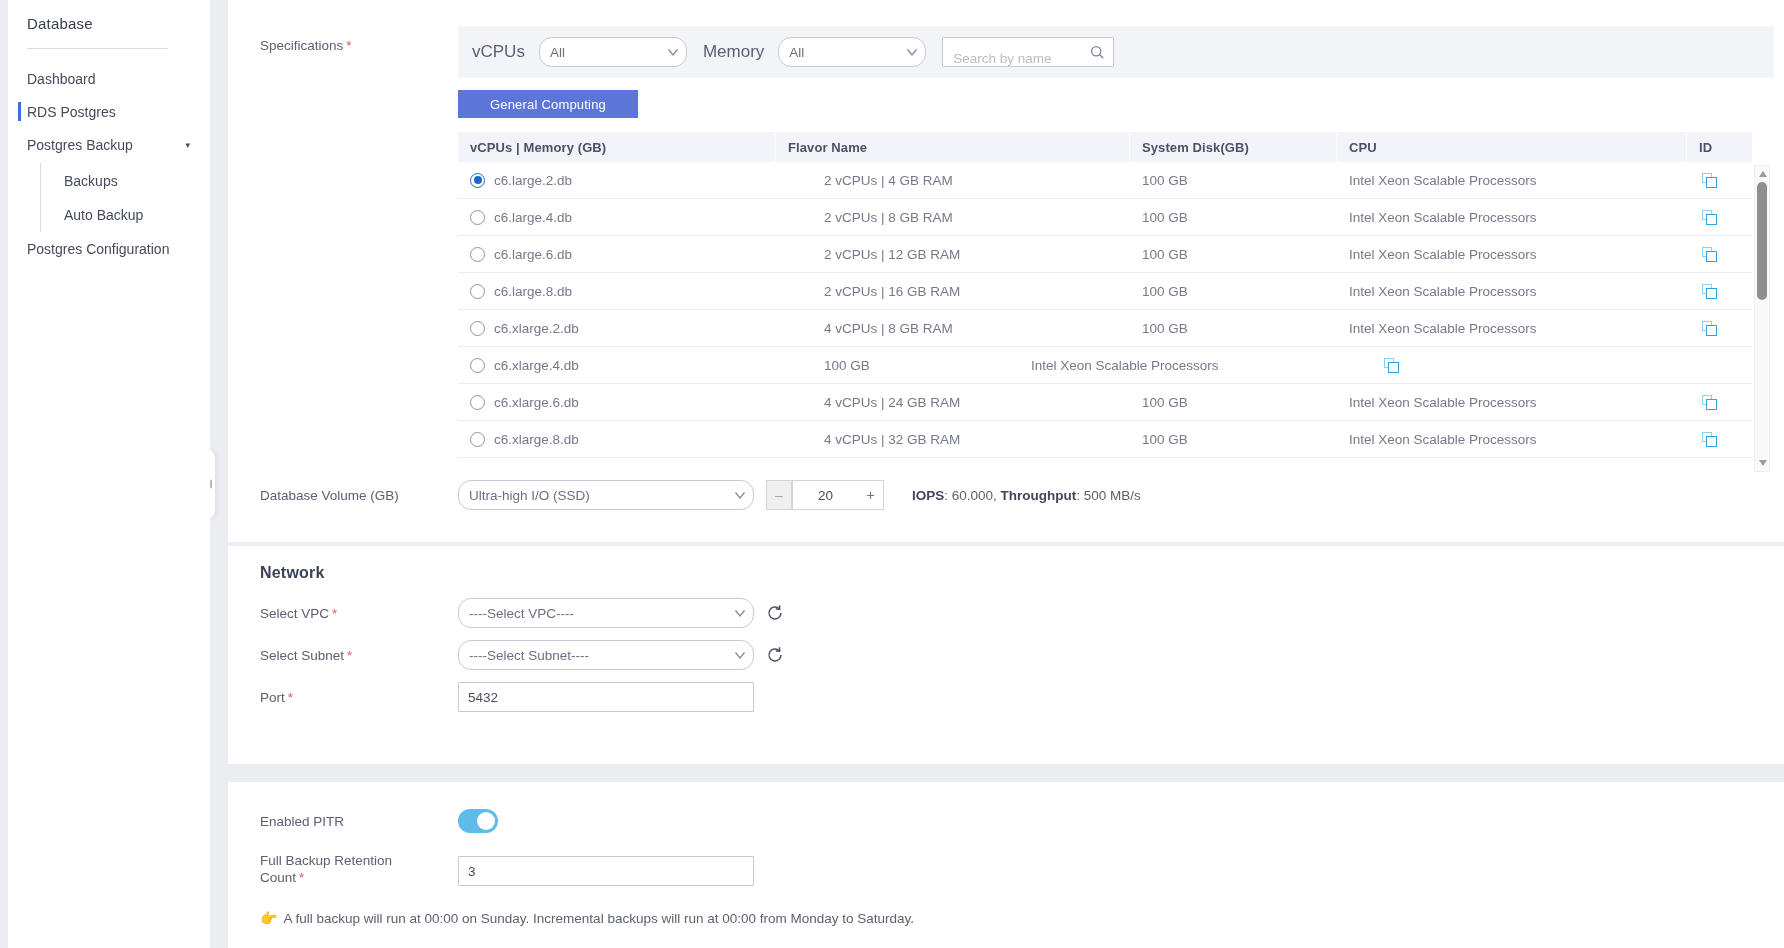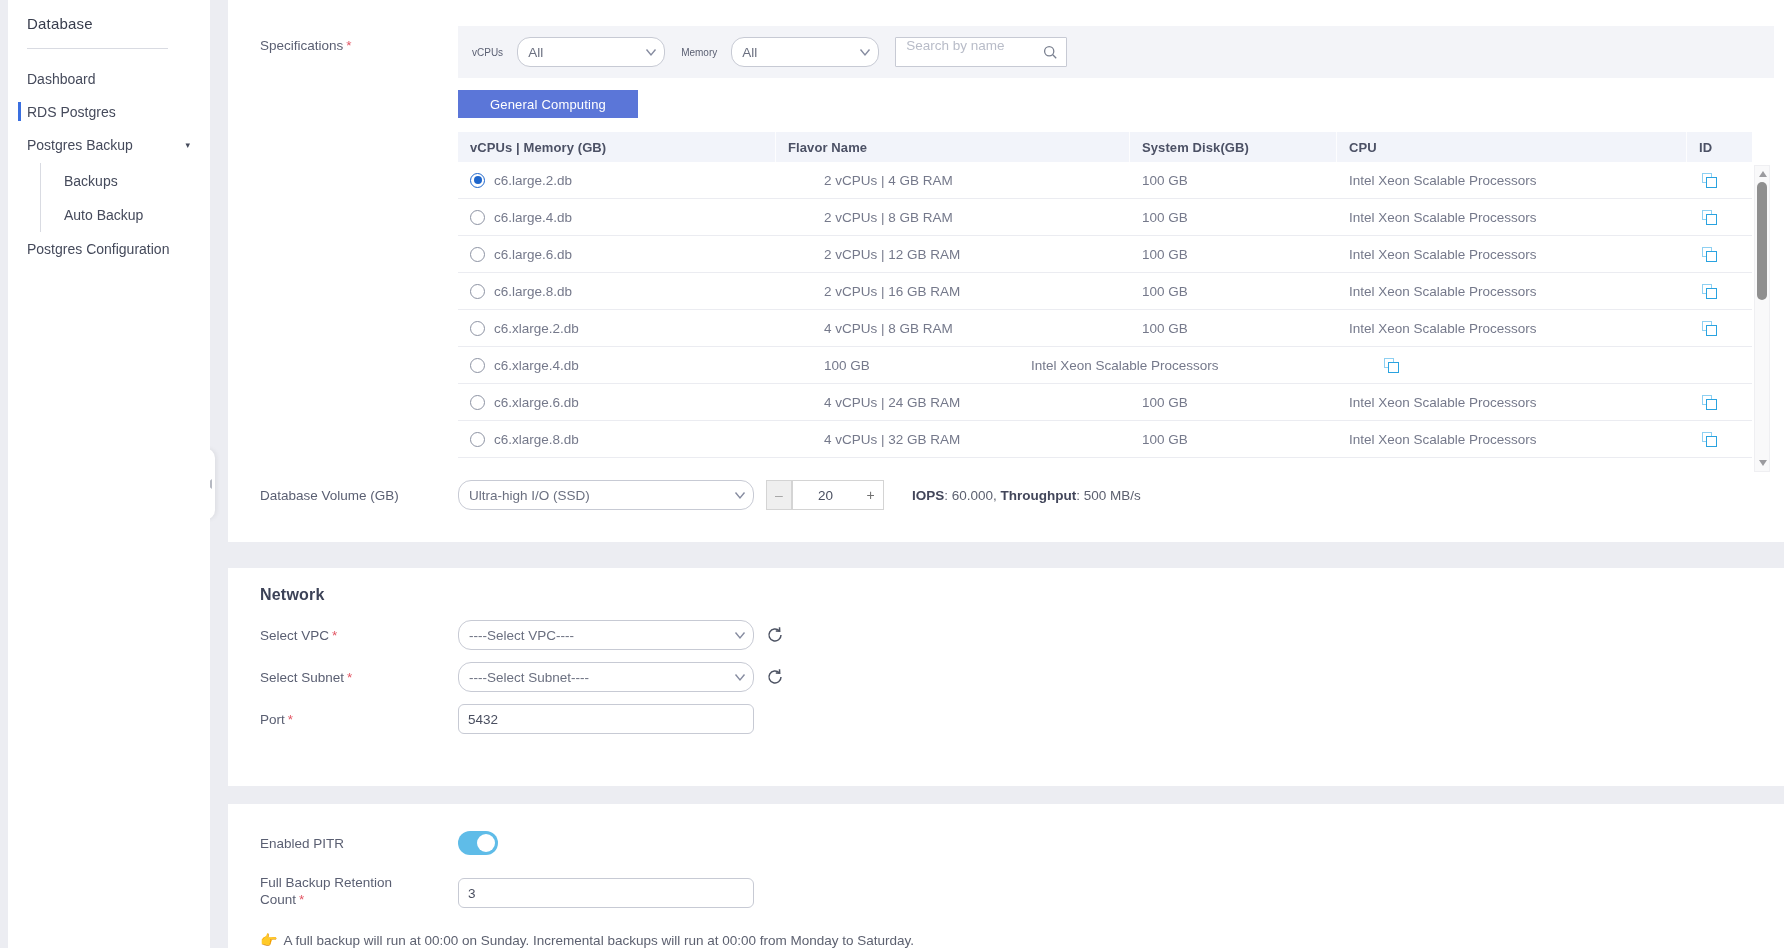--- a/index.html
+++ b/index.html
@@ -16,37 +16,37 @@
   .nav-caret{margin-left:auto;margin-right:20px;font-size:9px;color:#454a5b}
   .nav-sub{border-left:1px solid #d9dbe2;margin-left:32px;margin-top:2px;padding-top:1px}
   .nav-sub .nav-item{padding-left:23px;height:34px}
   .collapse-handle{position:absolute;left:202px;top:448px;width:13px;height:72px;background:#fff;border-radius:0 10px 10px 0;display:flex;align-items:center;justify-content:center;z-index:1;box-shadow:2px 0 4px rgba(0,0,0,.06);cursor:pointer}
   .collapse-handle .tri{width:0;height:0;border-top:5px solid transparent;border-bottom:5px solid transparent;border-right:6px solid #b6b9c2}
 
   
   .main{position:absolute;left:228px;top:0;right:0;bottom:0}
   .card{background:#fff}
   .card-1{padding-bottom:32px}
-  .card-2{margin-top:26px;padding:18px 0 40px}
+  .card-2{margin-top:4px;padding:18px 0 40px}
   .card-3{margin-top:18px;padding:27px 0 30px;min-height:170px}
 
   .form-row{display:flex}
   .form-label{width:230px;flex:none;padding-left:32px;font-size:13.5px;color:#5a5f72;line-height:17px}
   .req{color:#e25563;margin-left:3px}
 
   
   .spec-row{padding-top:26px}
   .spec-label{padding-top:11px}
   .spec-controls{flex:1;margin-right:10px;min-width:0}
   .filter-bar{height:52px;background:#f3f4f8;display:flex;align-items:center;padding:0 14px}
-  .filter-label{font-size:10px;color:#5a5f72;margin-right:14px}
+  .filter-label{font-size:17px;color:#5a5f72;margin-right:14px}
   .select{position:relative;background:#fff;border:1px solid #c7cad4;height:30px;display:flex;align-items:center;padding:0 26px 0 10px;font-size:13.5px;color:#6b7080;cursor:pointer;border-radius:13px}
   .select .chev{position:absolute;right:7px;top:10px}
   .sel-vcpus,.sel-memory{width:148px;margin-right:16px}
-  .search-box{position:relative;width:172px;height:30px;background:#fff;border:1px solid #c7cad4;display:flex;align-items:flex-start;border-radius:1px}
+  .search-box{position:relative;width:172px;height:30px;background:#fff;border:1px solid #c7cad4;display:flex;align-items:flex-end;border-radius:1px}
   .search-box input{border:none;outline:none;width:134px;padding-left:10px;font-size:13.5px;color:#6b7080;font-family:inherit;background:transparent}
   .search-box input::placeholder{color:#b8bcc8}
   .search-icon{position:absolute;right:7px;top:6px}
 
   .tab-btn{margin-top:12px;width:180px;height:28px;background:#5b76d8;color:#fff;font-size:13px;border:none;display:flex;align-items:center;justify-content:center;font-family:inherit;cursor:pointer;letter-spacing:.2px}
 
   
   .flavor-table{position:relative;margin-top:14px;width:1312px}
   .t-header{display:flex;width:1294px;height:30px;background:#f2f4fa}
   .th{display:flex;align-items:center;padding-left:12px;font-size:13px;color:#4c5165;font-weight:bold;border-right:1px solid #fdfdfe;letter-spacing:.1px}
@@ -77,21 +77,21 @@
   .step-input{width:66px;height:30px;border:1px solid #d4d4d4;border-right:none;text-align:center;font-size:13.5px;color:#4a4f60;outline:none;font-family:inherit}
   .iops-text{margin-left:28px;font-size:13.5px;color:#5d6170}
   .iops-text b{color:#42465a}
 
   
   .section-title{font-size:16px;color:#3c4257;margin:0 0 16px 32px;letter-spacing:.2px}
   .net-row{margin-bottom:12px;align-items:center}
   .net-row .form-label{padding-top:0}
   .sel-net{width:296px}
   .refresh-btn{margin-left:12px;width:18px;height:18px;cursor:pointer;display:inline-flex}
-  .text-input{width:296px;height:30px;border:1px solid #c7cad4;padding-left:9px;font-size:13.5px;color:#4a4f60;outline:none;font-family:inherit;border-radius:6px}
+  .text-input{width:296px;height:30px;border:1px solid #c7cad4;padding-left:9px;font-size:13.5px;color:#4a4f60;outline:none;font-family:inherit;border-radius:1px}
 
   
   .pitr-row{align-items:center}
   .toggle{width:40px;height:24px;border-radius:12px;background:#5fbce8;position:relative;cursor:pointer;flex:none}
   .toggle .knob{position:absolute;right:3px;top:3px;width:18px;height:18px;border-radius:50%;background:#fff}
   .retention-row{margin-top:19px;align-items:flex-end}
   .note{margin:24px 0 0 32px;font-size:13.5px;color:#5d6170;display:flex;align-items:center}
   .note .emoji{margin-right:6px;font-size:14px}
 </style>
 </head>

